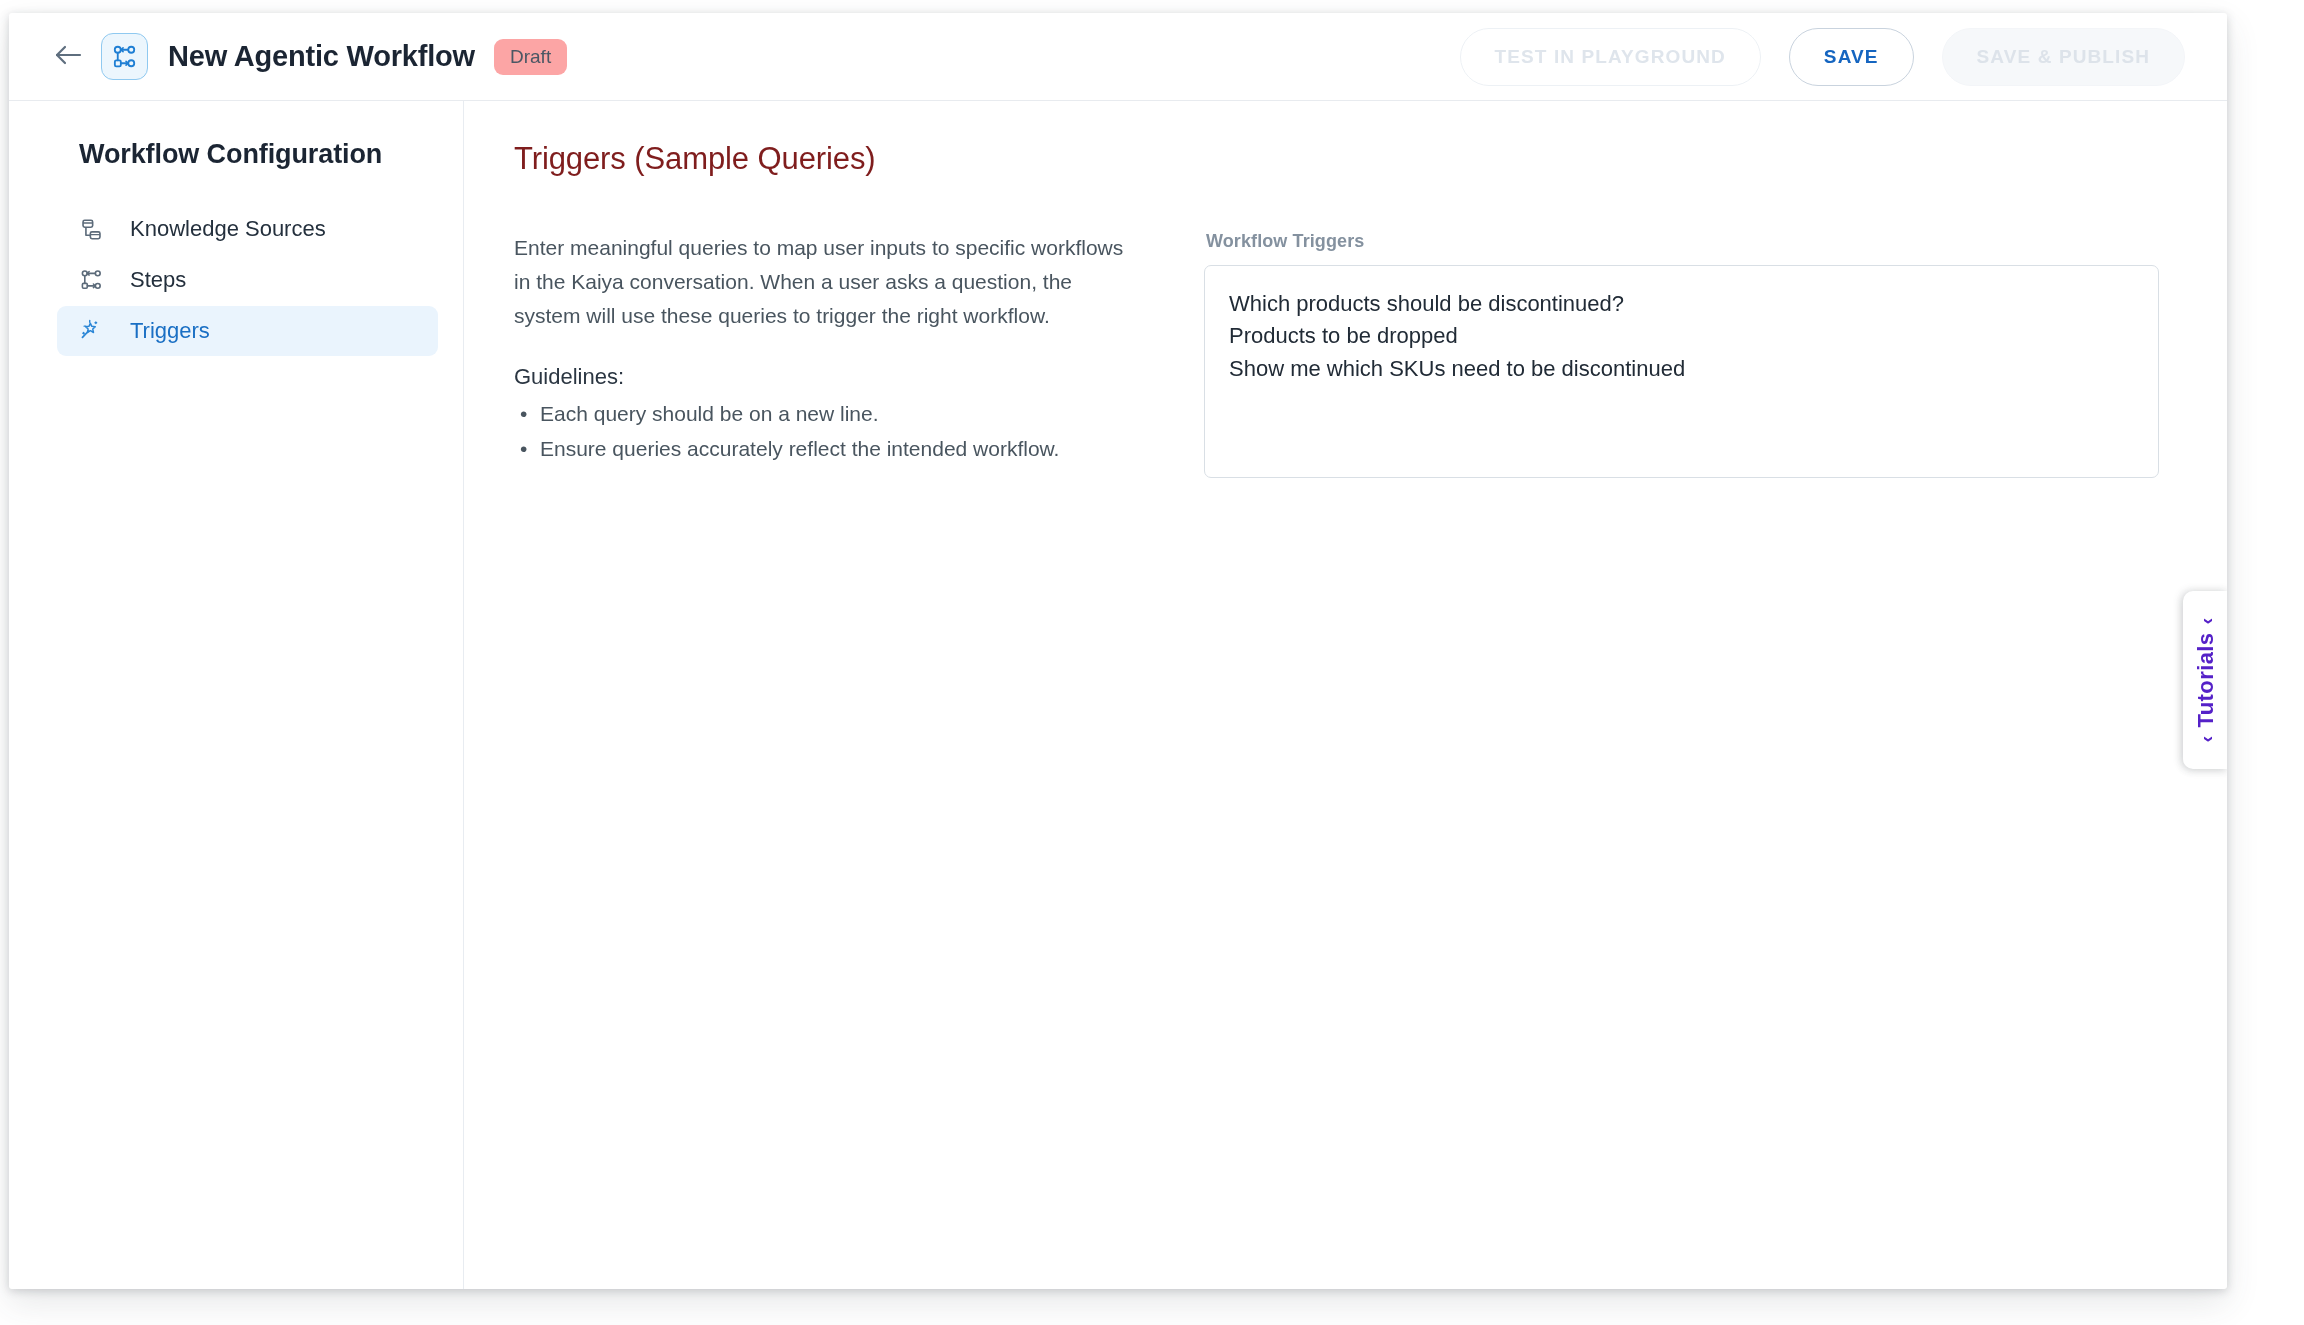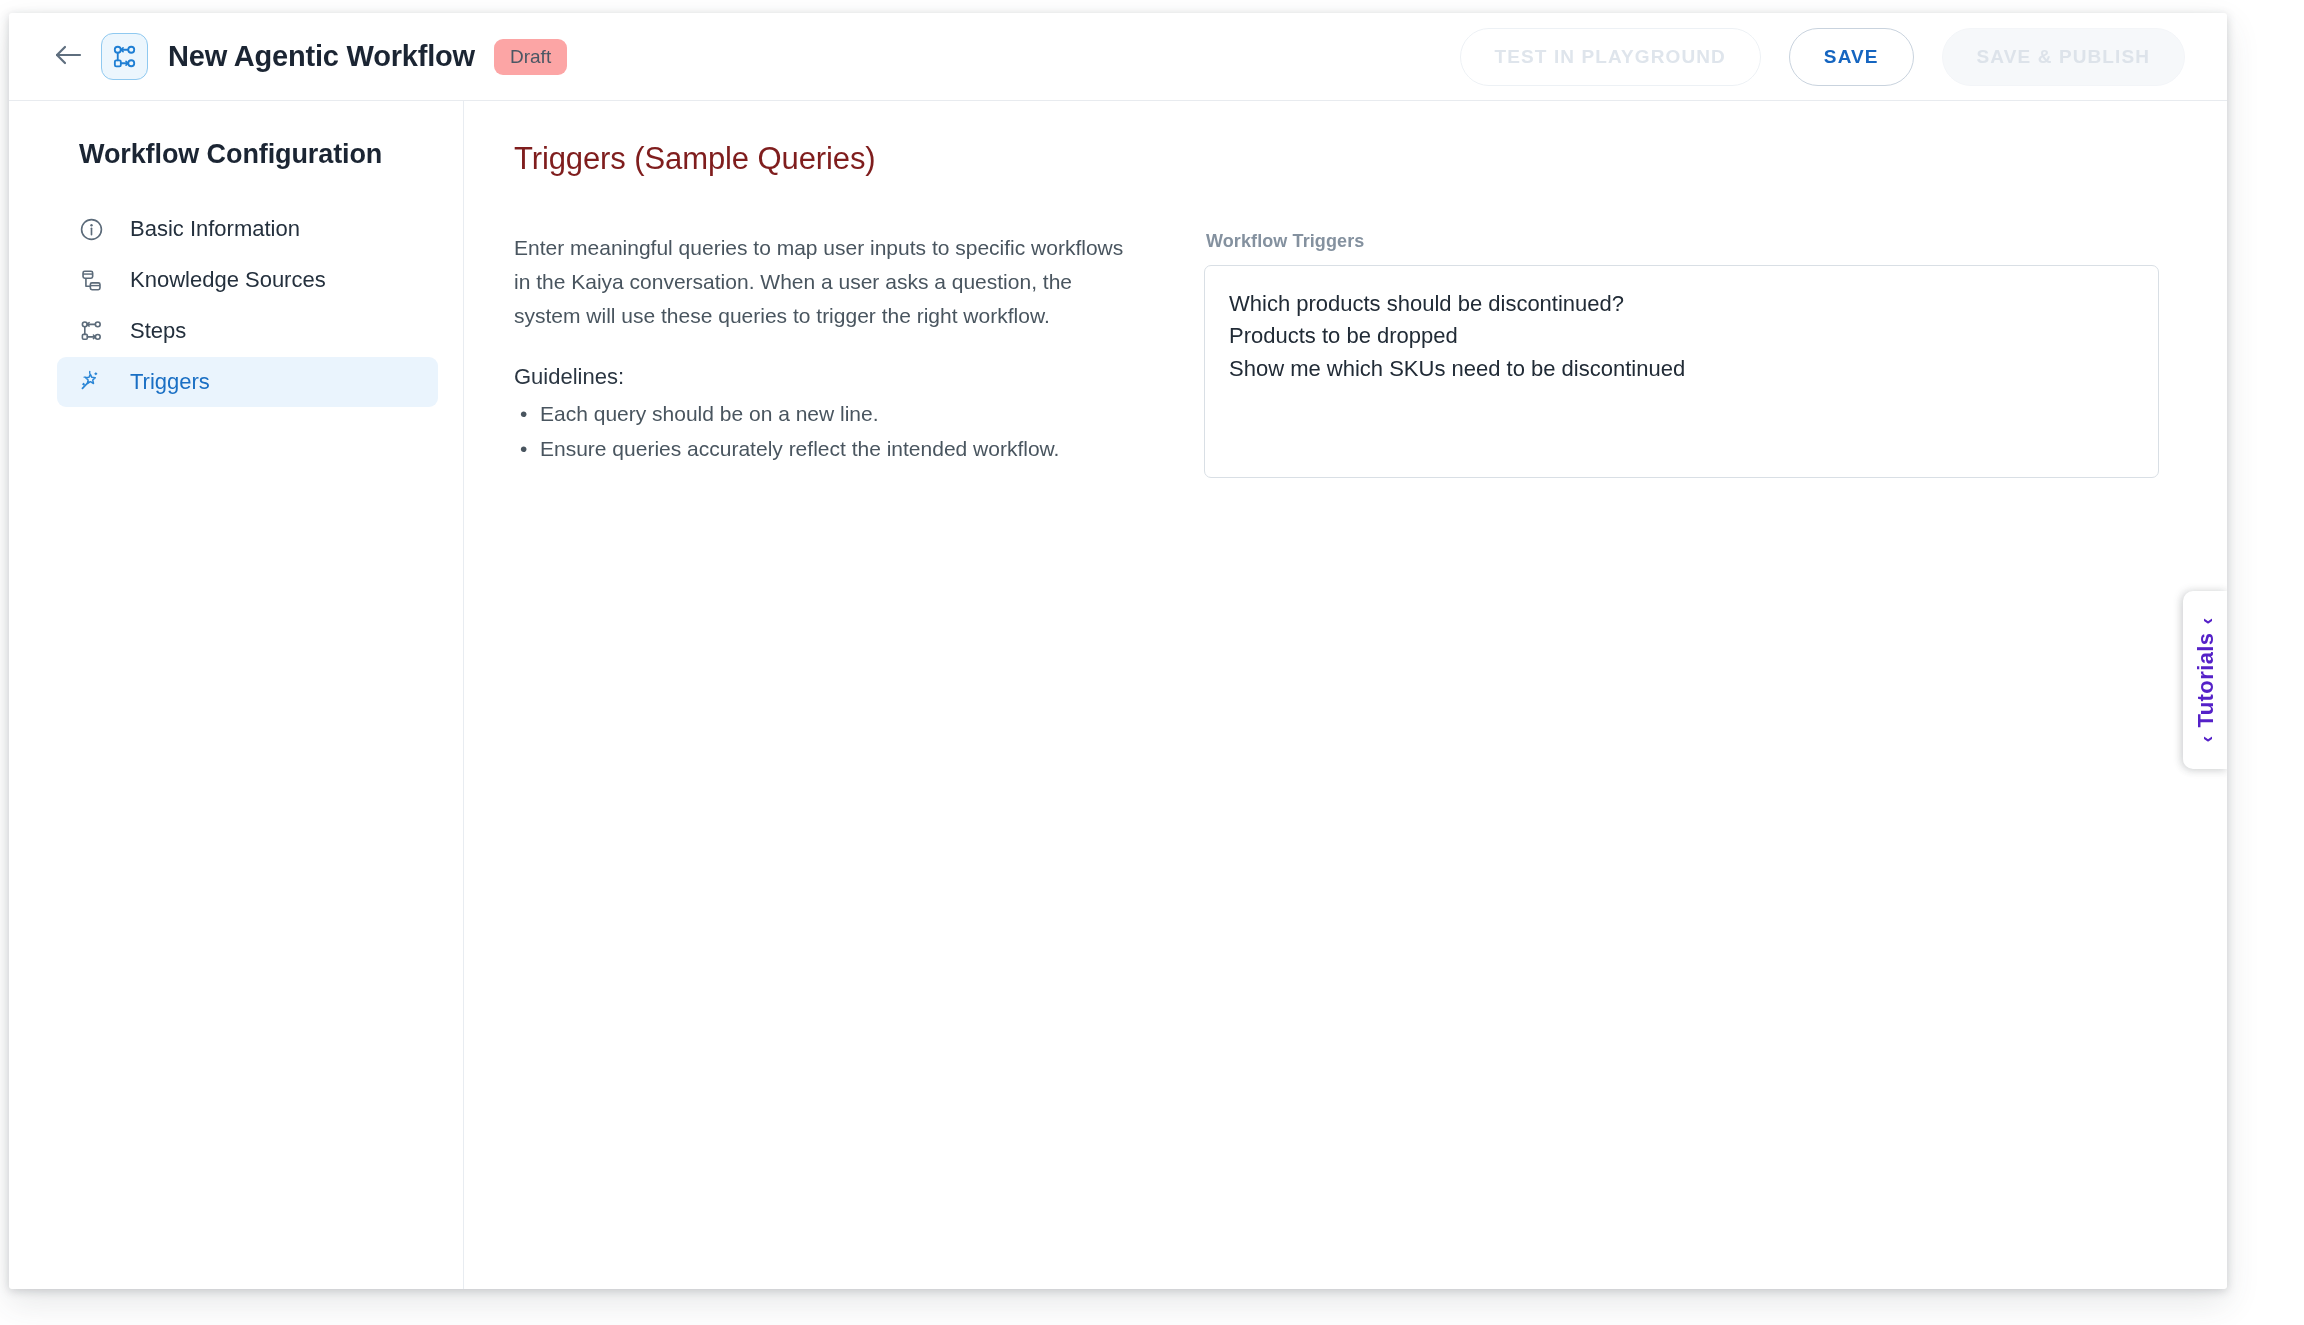--- a/index.html
+++ b/index.html
@@ -332,30 +332,20 @@
     </div>
   </div>
 
   <div class="body-area">
 
     <div class="sidebar">
       <div class="sidebar-title">Workflow Configuration</div>
 
       <div class="nav-list">
 
-        <div class="nav-item">
-          <span class="nav-icon">
-            <svg width="25" height="25" viewBox="0 0 26 26" fill="none">
-              <circle cx="13" cy="13" r="10.3" stroke="#5c6b7a" stroke-width="1.7"></circle>
-              <circle cx="13" cy="8.6" r="1.25" fill="#5c6b7a"></circle>
-              <path d="M13 11.8V18.4" stroke="#5c6b7a" stroke-width="1.7" stroke-linecap="round"></path>
-            </svg>
-          </span>
-          <span class="nav-label">Basic Information</span>
-        </div>
 
         <div class="nav-item">
           <span class="nav-icon">
             <svg width="25" height="25" viewBox="0 0 26 26" fill="none">
               <rect x="4.2" y="3.4" width="10" height="7.2" rx="1.7" stroke="#5c6b7a" stroke-width="1.7"></rect>
               <path d="M4.2 6.3H14.2" stroke="#5c6b7a" stroke-width="1.5"></path>
               <rect x="11.8" y="15.4" width="10" height="7.2" rx="1.7" stroke="#5c6b7a" stroke-width="1.7"></rect>
               <path d="M11.8 18.3H21.8" stroke="#5c6b7a" stroke-width="1.5"></path>
               <path d="M7.2 11.2V19H11.5" stroke="#5c6b7a" stroke-width="1.7" stroke-linecap="round" stroke-linejoin="round"></path>
             </svg>

